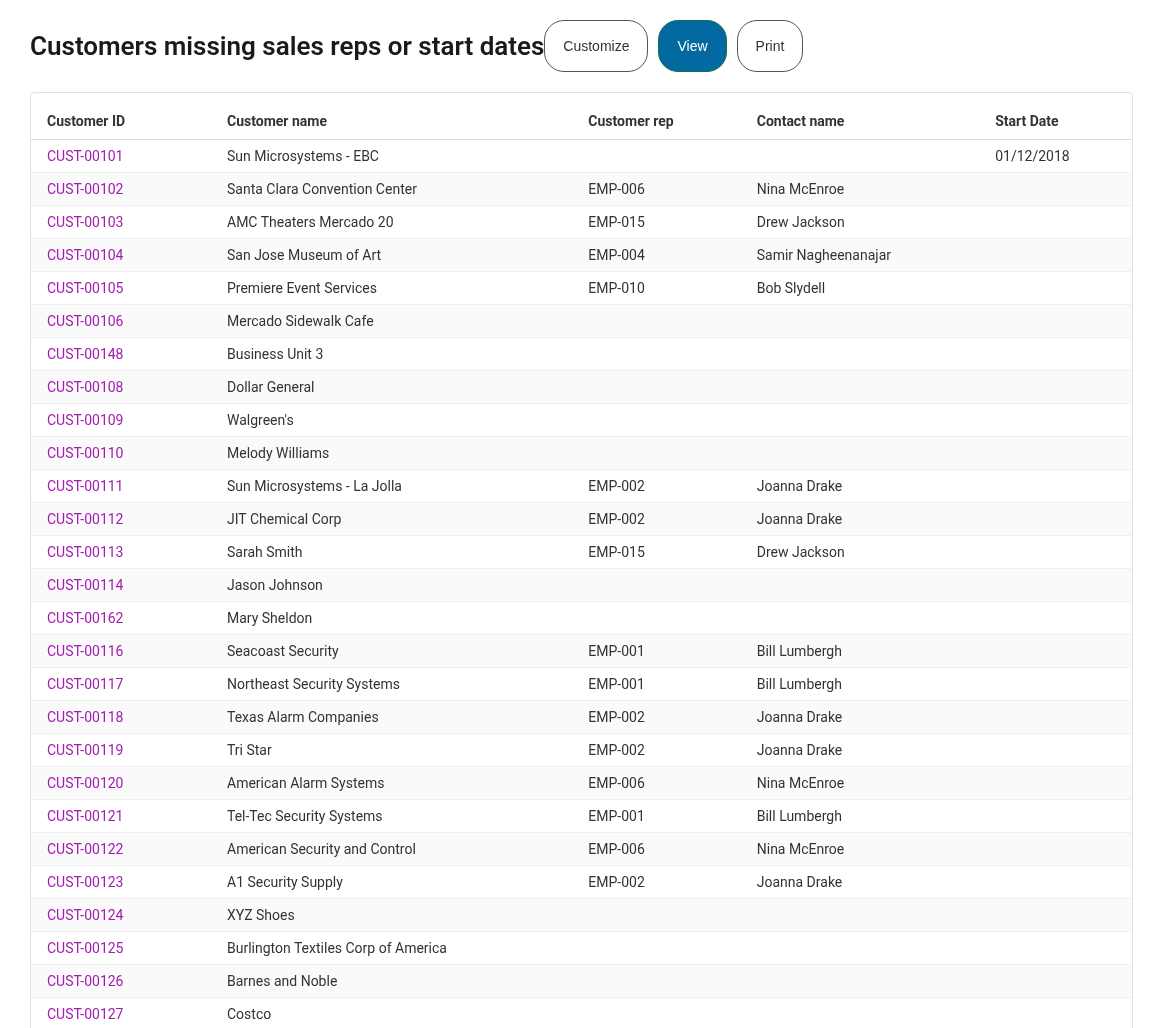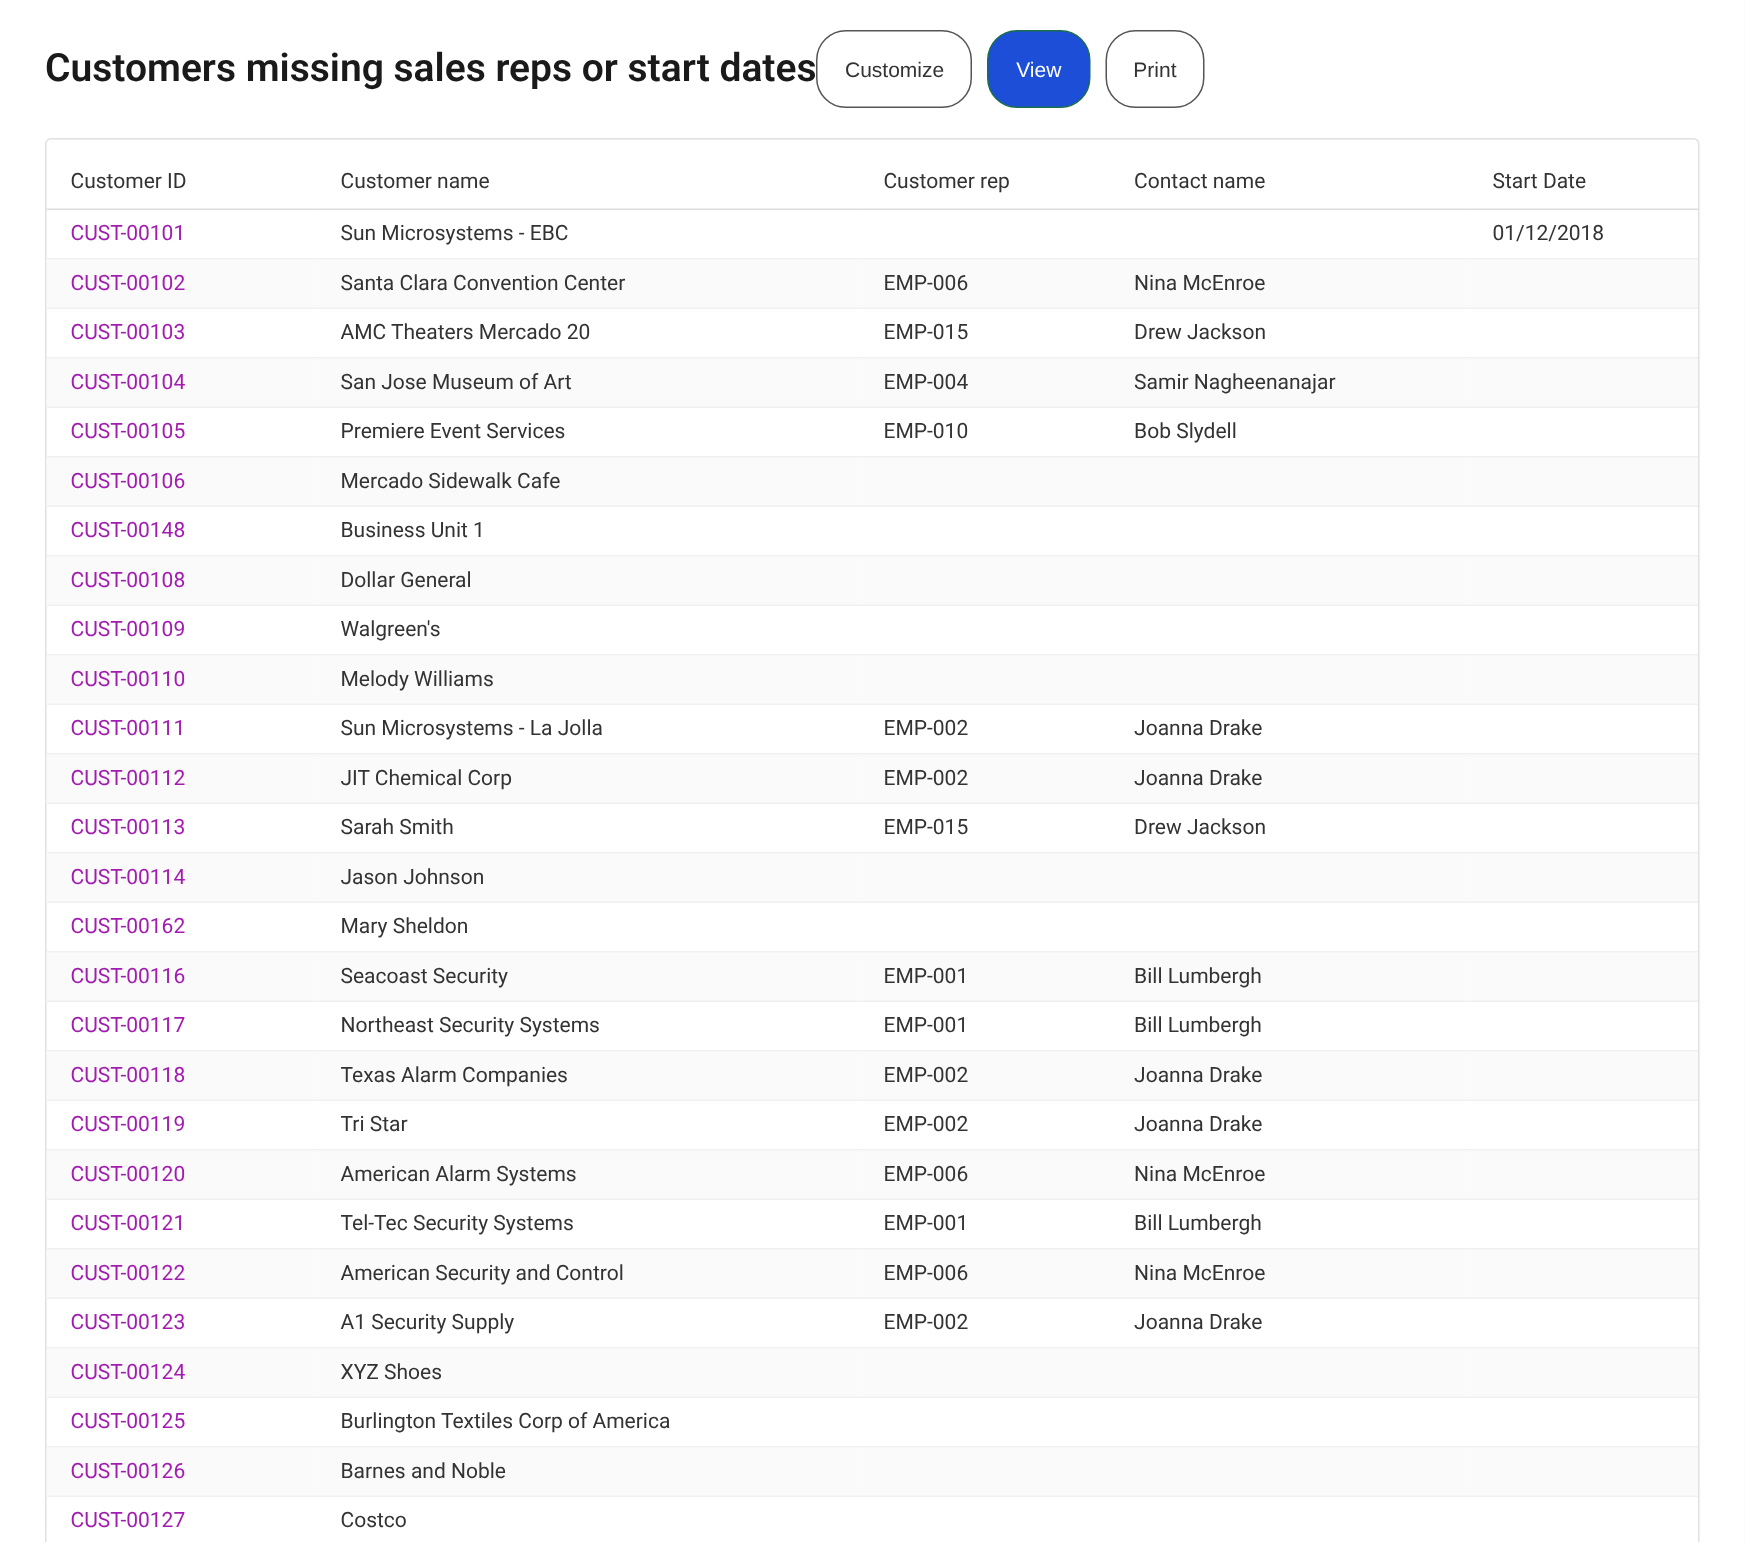--- a/index.html
+++ b/index.html
@@ -36,38 +36,38 @@
       font-size: 14px;
       cursor: pointer;
       font-weight: 500;
     }
     .btn-outline {
       background: #fff;
       border: 1.5px solid #555;
       color: #333;
     }
     .btn-primary {
-      background: #1d4ed8;
+      background: #0369a1;
       border: 1.5px solid #1a6e4a;
       color: #fff;
     }
     .content-area {
       background: #fff;
       border: 1px solid #e0e0e0;
       border-radius: 4px;
       padding: 10px 0 20px 0;
     }
     table {
       width: 100%;
       border-collapse: collapse;
     }
     thead tr th {
       text-align: left;
       padding: 10px 16px;
-      font-weight: 400;
+      font-weight: 700;
       color: #333;
       border-bottom: 1px solid #ddd;
       font-size: 14px;
     }
     tbody tr {
       border-bottom: 1px solid #f0f0f0;
     }
     tbody tr:nth-child(even) {
       background: #fafafa;
     }
@@ -148,21 +148,21 @@
           </tr>
           <tr>
             <td><a class="cust-id-link" href="#">CUST-00106</a></td>
             <td>Mercado Sidewalk Cafe</td>
             <td></td>
             <td></td>
             <td></td>
           </tr>
           <tr>
             <td><a class="cust-id-link" href="#">CUST-00148</a></td>
-            <td>Business Unit 1</td>
+            <td>Business Unit 3</td>
             <td></td>
             <td></td>
             <td></td>
           </tr>
           <tr>
             <td><a class="cust-id-link" href="#">CUST-00108</a></td>
             <td>Dollar General</td>
             <td></td>
             <td></td>
             <td></td>

